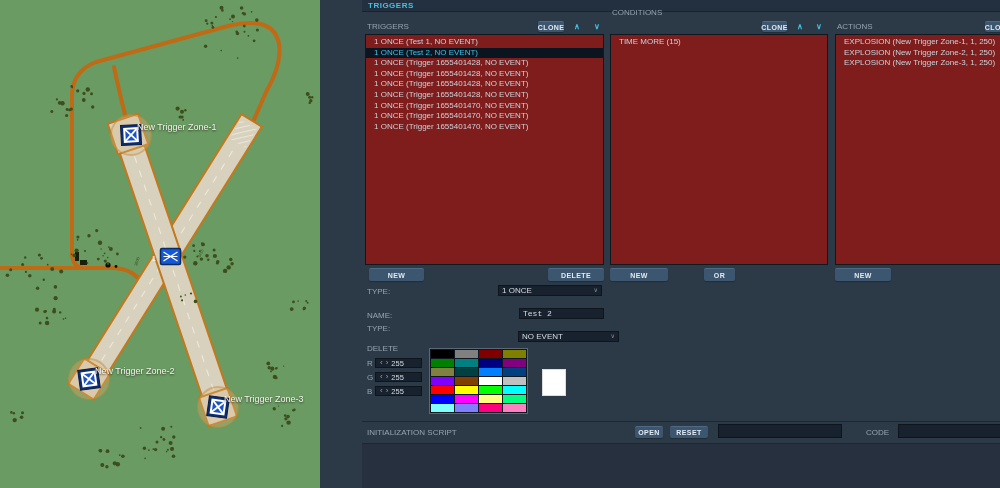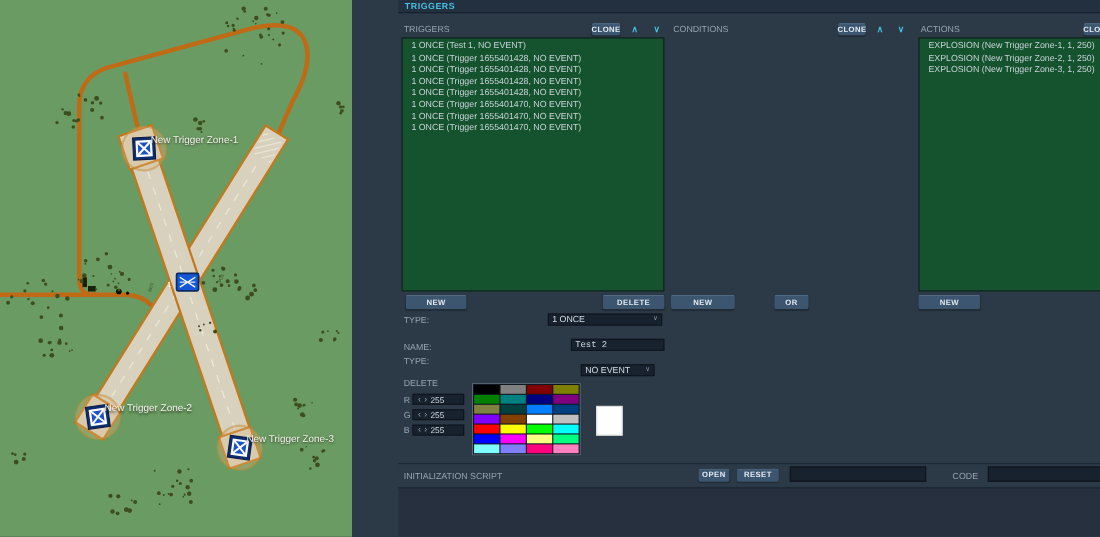--- a/index.html
+++ b/index.html
@@ -27,21 +27,21 @@
   
   #panel{left:320px;top:0;width:680px;height:488px;background:#2c3a48;overflow:hidden;margin-left:42px;}
   #titlebar{left:0;top:0;width:680px;height:12px;background:#22303f;border-bottom:1px solid #17222d;}
   #titlebar span{display:block;padding-left:6px;line-height:12px;font-size:8px;font-weight:bold;
                  letter-spacing:.5px;color:var(--accent);}
   .hlabel{font-size:8px;color:#96a3b0;line-height:10px;white-space:nowrap;}
   .btn{background:#3d5670;border-top:1px solid #506a84;border-radius:2px;color:#e2eaf1;
        font-size:7px;font-weight:bold;letter-spacing:.4px;display:flex;align-items:center;
        justify-content:center;box-shadow:0 1px 1px rgba(0,0,0,.25);cursor:default;}
   .chev{font-size:8px;font-weight:bold;color:var(--accent);text-align:center;line-height:11px;}
-  .listbox{background:#14532d;border:1px solid #10191f;padding-top:2px;overflow:hidden;}
+  .listbox{background:#7f1d1d;border:1px solid #10191f;padding-top:2px;overflow:hidden;}
   .lrow{height:10.6px;line-height:10.6px;padding-left:8px;font-size:8px;color:#c9d2da;white-space:nowrap;}
   .lrow.sel{background:#0b1520;color:#3ec1e6;}
   .field,.selectbox,.inputbox{background:#18222e;border:1px solid #0e151d;color:#d4dbe2;
        font-size:8px;line-height:9px;padding:0 3px;}
   .selectbox{display:flex;align-items:flex-start;position:relative;}
   .selectbox .sarrow{position:absolute;right:3px;color:#8895a2;font-size:6px;}
   input.inputbox{font-family:Liberation Mono, monospace;outline:none;}
   .spin{background:#18222e;border:1px solid #0e151d;display:flex;align-items:center;gap:3px;
         padding:0 4px;font-size:7.5px;color:#d4dbe2;}
   .spin .a{color:#93a0ad;font-size:8px;line-height:8px;}
@@ -317,35 +317,39 @@
   <div id="titlebar" class="abs">
     <span>TRIGGERS</span>
   </div>
 
   <div class="abs hlabel" style="left:5px;top:22px;">TRIGGERS</div>
   <div class="abs btn" style="left:176px;top:21px;width:26px;height:11px;">CLONE</div>
   <div class="abs chev" style="left:209px;top:21px;width:12px;">∧</div>
   <div class="abs chev" style="left:229px;top:21px;width:12px;">∨</div>
   <div class="abs listbox" style="left:3px;top:34px;width:239px;height:231px;">
       <div class="lrow">1 ONCE (Test 1, NO EVENT)</div>
+      <div class="lrow sel">1 ONCE (Test 2, NO EVENT)</div>
       <div class="lrow">1 ONCE (Trigger 1655401428, NO EVENT)</div>
       <div class="lrow">1 ONCE (Trigger 1655401428, NO EVENT)</div>
       <div class="lrow">1 ONCE (Trigger 1655401428, NO EVENT)</div>
       <div class="lrow">1 ONCE (Trigger 1655401428, NO EVENT)</div>
       <div class="lrow">1 ONCE (Trigger 1655401470, NO EVENT)</div>
       <div class="lrow">1 ONCE (Trigger 1655401470, NO EVENT)</div>
       <div class="lrow">1 ONCE (Trigger 1655401470, NO EVENT)</div>
     </div>
   <div class="abs btn" style="left:7px;top:268px;width:55px;height:13px;">NEW</div>
   <div class="abs btn" style="left:186px;top:268px;width:56px;height:13px;">DELETE</div>
 
-  <div class="abs hlabel" style="left:250px;top:22px;">CONDITIONS</div>
+  <div class="abs hlabel" style="left:250px;top:8px;">CONDITIONS</div>
   <div class="abs btn" style="left:400px;top:21px;width:25px;height:11px;">CLONE</div>
   <div class="abs chev" style="left:432px;top:21px;width:12px;">∧</div>
   <div class="abs chev" style="left:451px;top:21px;width:12px;">∨</div>
+  <div class="abs listbox" style="left:248px;top:34px;width:218px;height:231px;">
+      <div class="lrow">TIME MORE (15)</div>
+    </div>
   <div class="abs btn" style="left:248px;top:268px;width:58px;height:13px;">NEW</div>
   <div class="abs btn" style="left:342px;top:268px;width:31px;height:13px;">OR</div>
 
   <div class="abs hlabel" style="left:475px;top:22px;">ACTIONS</div>
   <div class="abs btn" style="left:623px;top:21px;width:26px;height:11px;">CLONE</div>
   <div class="abs chev" style="left:657px;top:21px;width:12px;">∧</div>
   <div class="abs chev" style="left:676px;top:21px;width:12px;">∨</div>
   <div class="abs listbox" style="left:473px;top:34px;width:214px;height:231px;">
       <div class="lrow">EXPLOSION (New Trigger Zone-1, 1, 250)</div>
       <div class="lrow">EXPLOSION (New Trigger Zone-2, 1, 250)</div>
@@ -356,21 +360,21 @@
   <div class="abs hlabel" style="left:5px;top:287px;">TYPE:</div>
   <div class="abs selectbox" style="left:136px;top:285px;width:104px;height:11px;">
     <span>1 ONCE</span>
     <span class="sarrow">∨</span>
   </div>
 
   <div class="abs hlabel" style="left:5px;top:311px;">NAME:</div>
   <input class="abs inputbox" style="left: 157px; top: 308px; width: 85px; height: 11px;" value="Test 2">
 
   <div class="abs hlabel" style="left:5px;top:324px;">TYPE:</div>
-  <div class="abs selectbox" style="left:166px;top:320px;width:67px;height:11px;">
+  <div class="abs selectbox" style="left:156px;top:320px;width:101px;height:11px;">
     <span>NO EVENT</span>
     <span class="sarrow">∨</span>
   </div>
 
   <div class="abs hlabel" style="left:5px;top:344px;">DELETE</div>
 
   <div class="abs hlabel" style="left:5px;top:359px;">R</div>
   <div class="abs spin" style="left:13px;top:358px;width:47px;height:10px;">
     <span class="a">‹</span>
     <span class="a">›</span>

